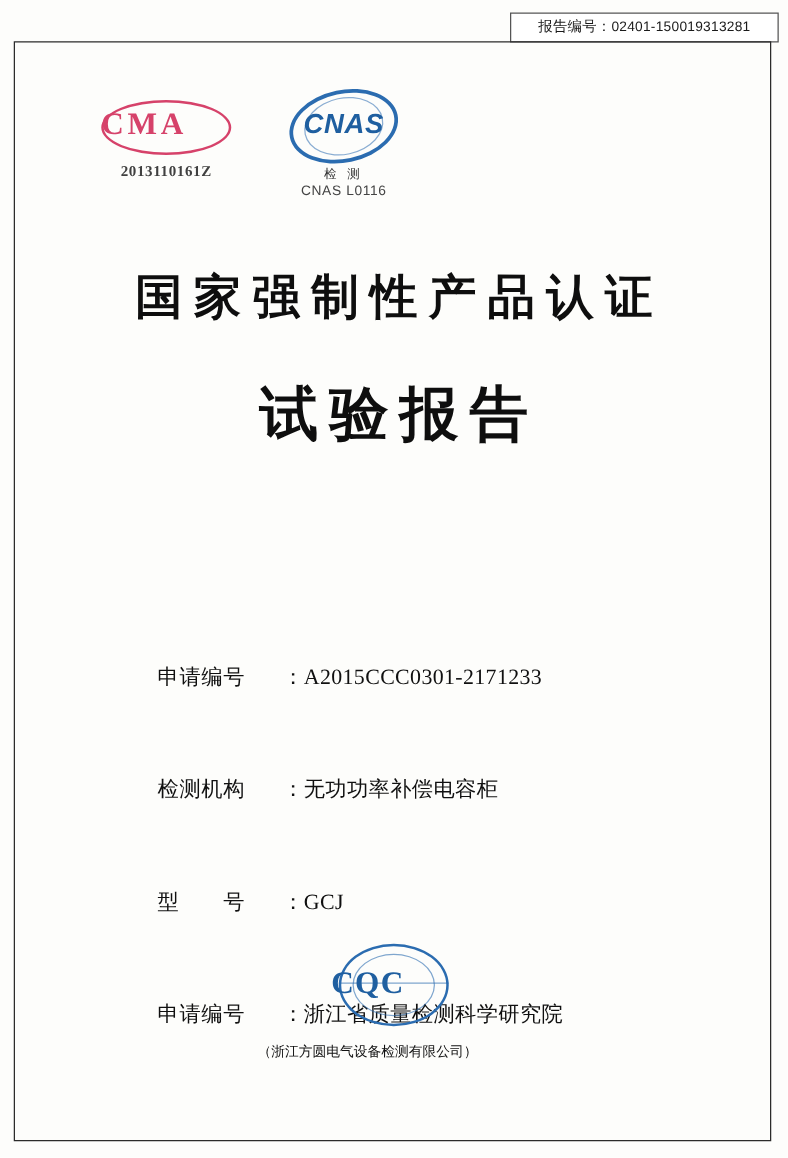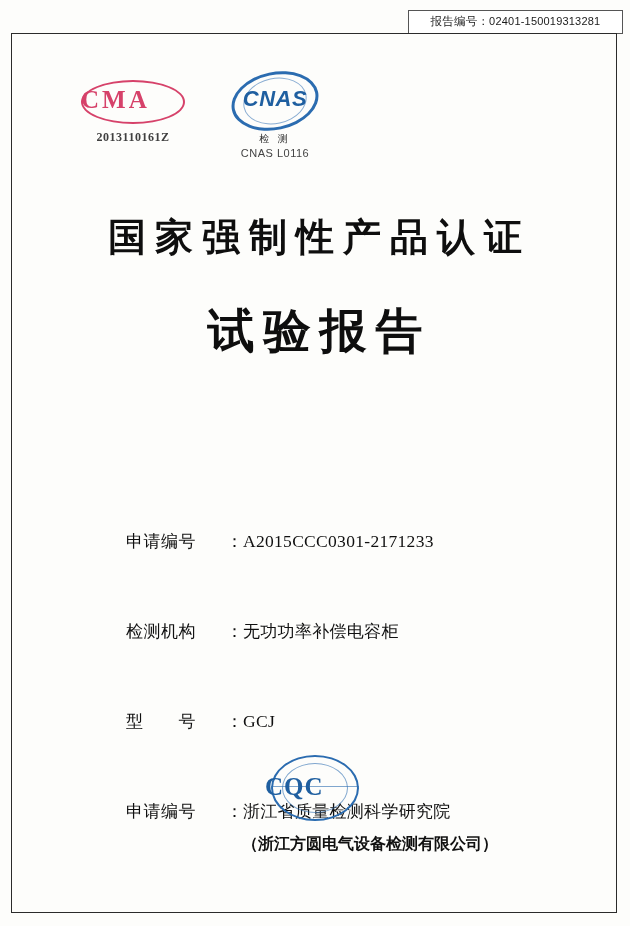--- a/index.html
+++ b/index.html
@@ -242,26 +242,25 @@
   }
   .field-value {
     flex: 1 1 auto;
     letter-spacing: 0.3px;
   }
   .field-value.latin {
     font-family: "Liberation Serif", serif;
     font-size: 17.5px;
   }
   .field-sub {
-    margin-left: 116px;
+    margin-left: 80px;
     margin-top: -16px;
     margin-bottom: 24px;
-    font-size: 16px;
+    font-size: 11px;
     color: #101010;
-    font-weight: bold;
   }
 
   
   .cqc {
     position: absolute;
     left: 265px;
     top: 755px;
     width: 100px;
     height: 72px;
   }

